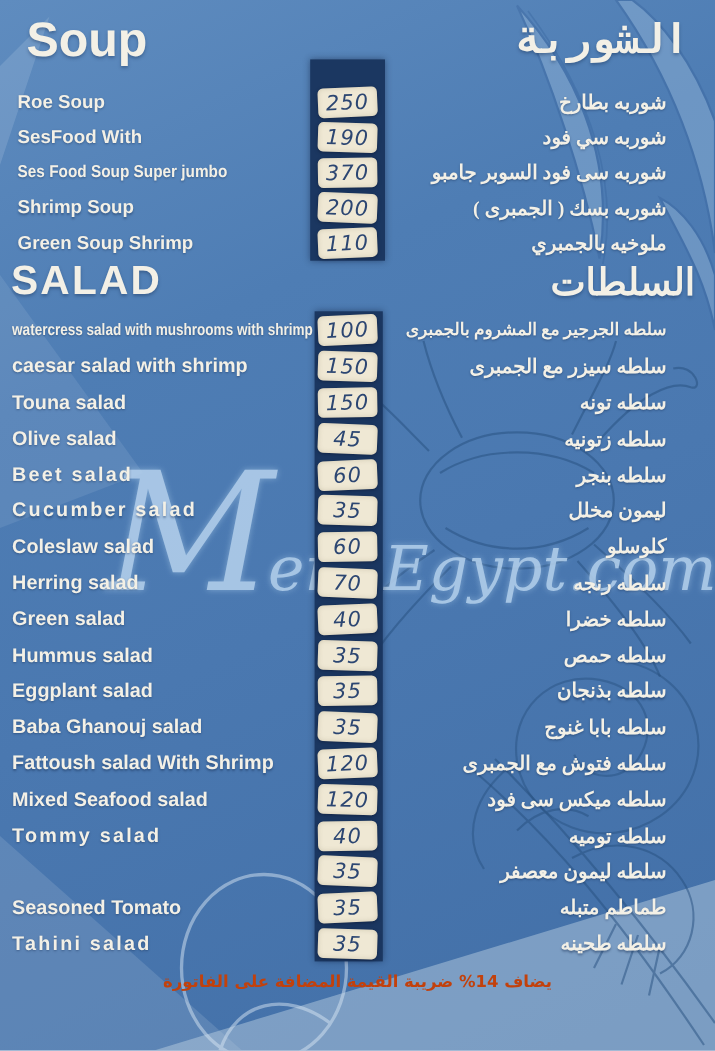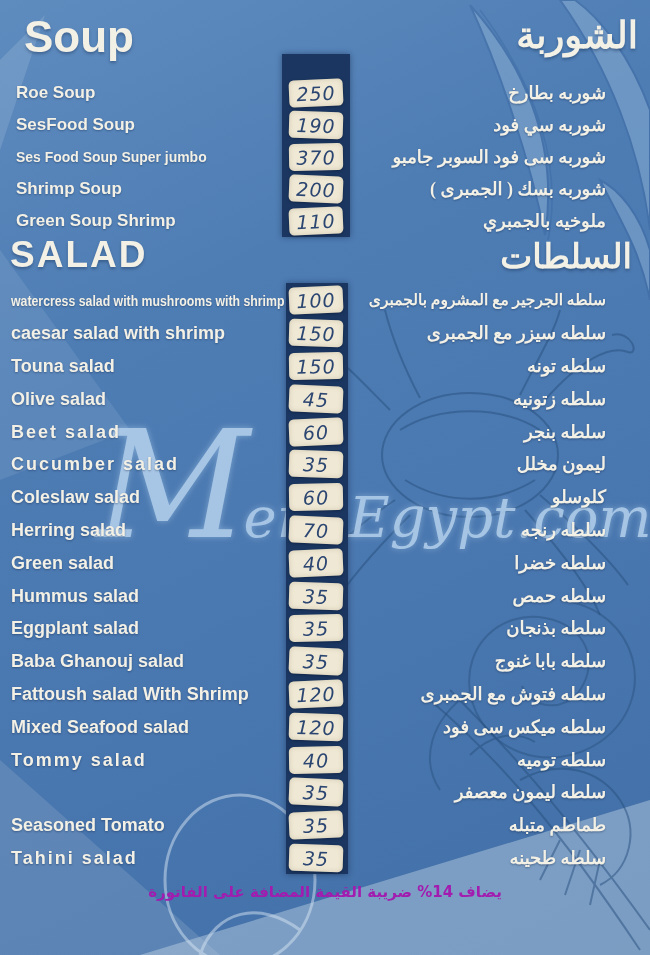--- a/index.html
+++ b/index.html
@@ -17,21 +17,21 @@
     font-family:"DejaVu Serif",serif;font-style:italic;
     font-size:56px;color:#b7d3ee;opacity:.85;white-space:nowrap;
     text-shadow:0 0 6px rgba(190,220,245,.55);
     pointer-events:none;
   }
   .watermark::first-letter{font-size:150px;letter-spacing:-6px;}
 
   
   .h-en,.h-ar{position:absolute;color:#f3f0e6;font-weight:bold;text-shadow:0 2px 3px rgba(15,35,70,.35);text-align:right;}
   #soup-title{left:24px;top:12px;font-size:44px;}
-  #soup-title-ar{right:12px;top:14px;font-size:37px;font-family:Liberation Serif, serif;direction:rtl;}
+  #soup-title-ar{right:24px;top:14px;font-size:37px;font-family:Liberation Mono, monospace;direction:rtl;}
   #salad-title{left:10px;top:234px;font-size:37px;letter-spacing:2px;}
   #salad-title-ar{right:18px;top:236px;font-size:34px;font-family:Liberation Serif, serif;direction:rtl;}
 
   
   .strip{position:absolute;background:#1b3761;box-shadow:0 0 6px rgba(10,25,50,.45);}
   #soup-strip{left:282px;top:54px;width:68px;height:183px;}
   #salad-strip{left:286px;top:283px;width:62px;height:591px;}
 
   
   .rows{position:absolute;left:0;width:650px;}
@@ -73,21 +73,21 @@
   #salad-rows .row:nth-child(1) .ar{font-size:15.5px;}
   #salad-rows .row:nth-child(5) .en,
   #salad-rows .row:nth-child(6) .en,
   #salad-rows .row:nth-child(15) .en,
   #salad-rows .row:nth-child(18) .en{letter-spacing:2px;}
 
   
   .tax-note{
     position:absolute;left:0;top:883px;width:650px;text-align:center;
     direction:rtl;font-family:"DejaVu Sans",sans-serif;font-weight:bold;
-    font-size:15px;color:#a21caf;
+    font-size:15px;color:#c2410c;
   }
 </style>
 </head>
 <body>
 
 <div class="layer">
   <svg width="650" height="955" viewBox="0 0 650 955" xmlns="http://www.w3.org/2000/svg">
 
     <polygon points="0,60 45,15 0,150" fill="#cfe0ee" opacity="0.18"></polygon>
     <polygon points="0,250 130,430 0,480" fill="#cfe0ee" opacity="0.12"></polygon>
@@ -148,21 +148,21 @@
 
 <div class="rows" id="soup-rows">
     <div class="row">
     <span class="en">Roe Soup</span>
     <span class="sticker">
       <span class="price">250</span>
     </span>
     <span class="ar">شوربه بطارخ</span>
   </div>
     <div class="row">
-    <span class="en">SesFood Soup</span>
+    <span class="en">SesFood With</span>
     <span class="sticker">
       <span class="price">190</span>
     </span>
     <span class="ar">شوربه سي فود</span>
   </div>
     <div class="row">
     <span class="en">Ses Food Soup Super jumbo</span>
     <span class="sticker">
       <span class="price">370</span>
     </span>

